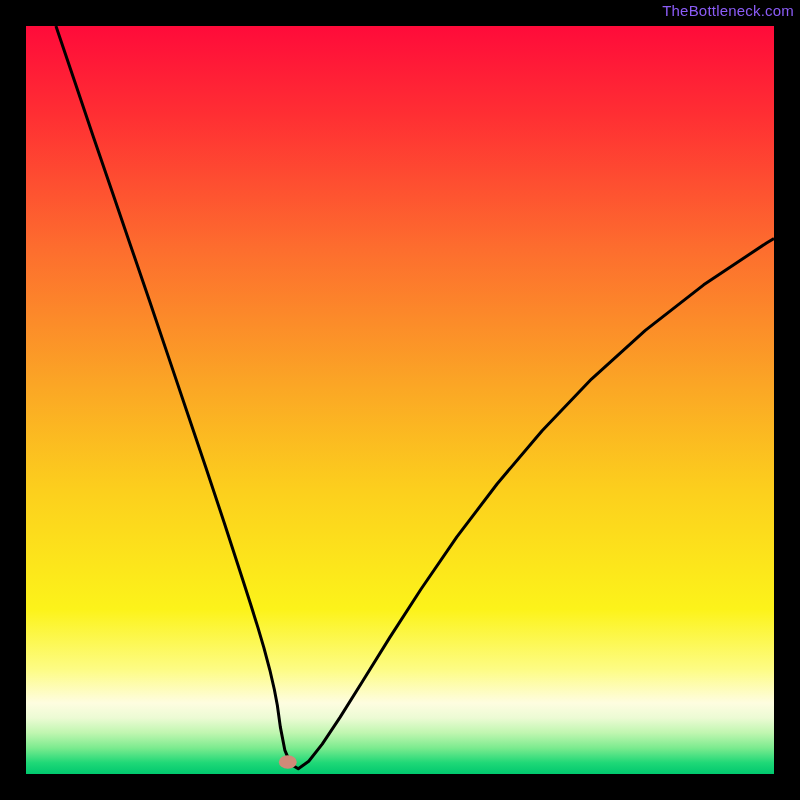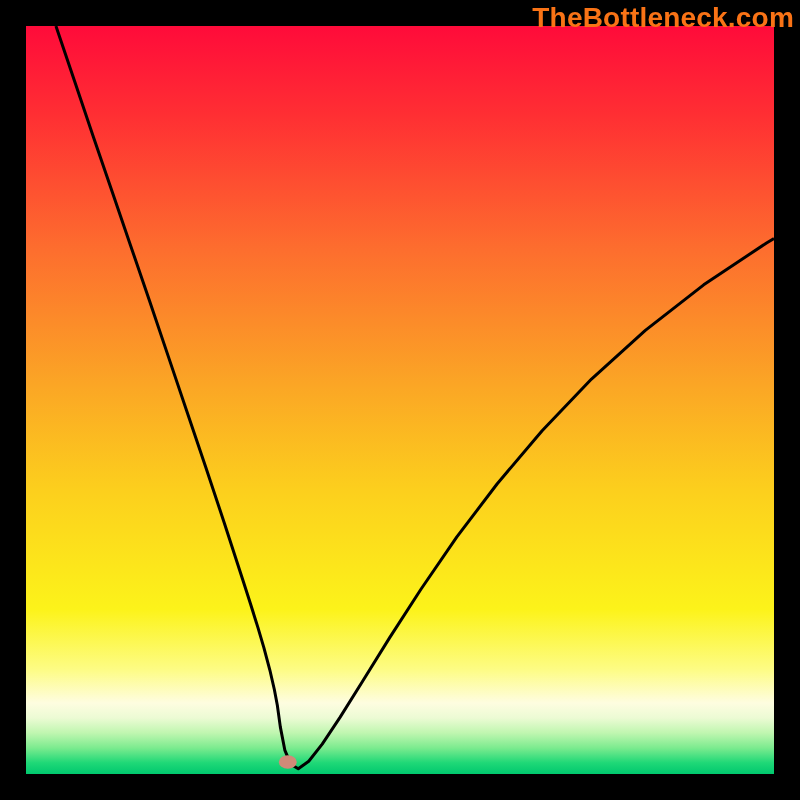--- a/index.html
+++ b/index.html
@@ -23,23 +23,23 @@
     position: absolute;
     left: 0;
     top: 0;
     width: 748px;
     height: 748px;
   }
   .watermark {
     position: absolute;
     top: 2px;
     right: 6px;
-    color: #f97316;
-    font-size: 28px;
-    font-weight: 700;
+    color: #8b5cf6;
+    font-size: 15px;
+    font-weight: 400;
     letter-spacing: 0.2px;
     user-select: none;
   }
   svg { display: block; }
 </style>
 </head>
 <body>
 
 <div class="frame">
   <svg class="plot" viewBox="0 0 748 748" preserveAspectRatio="none">

